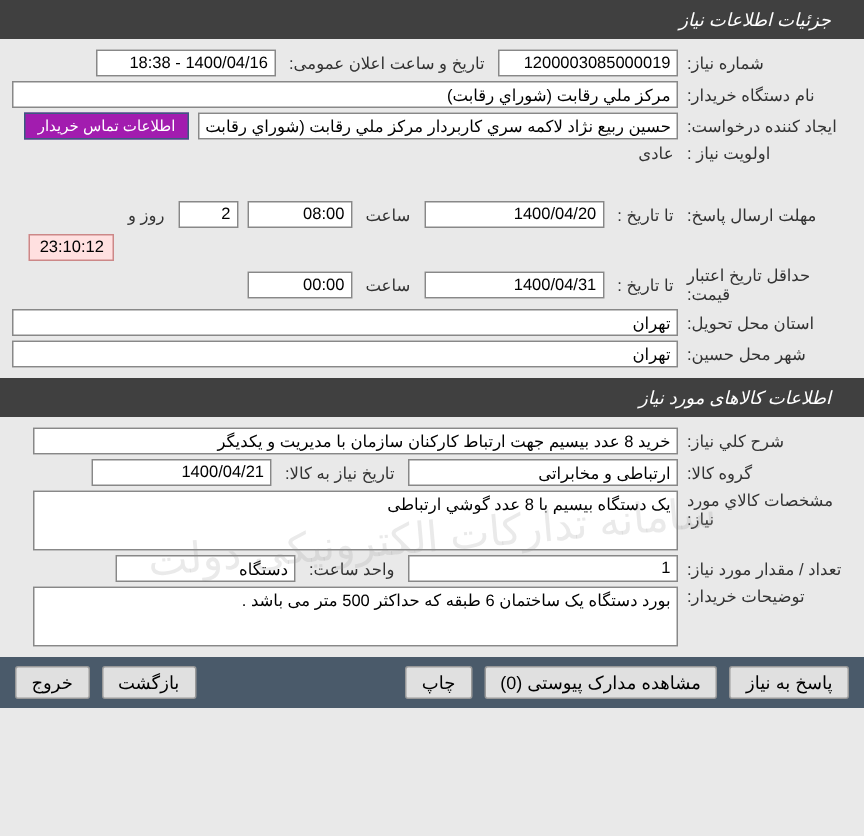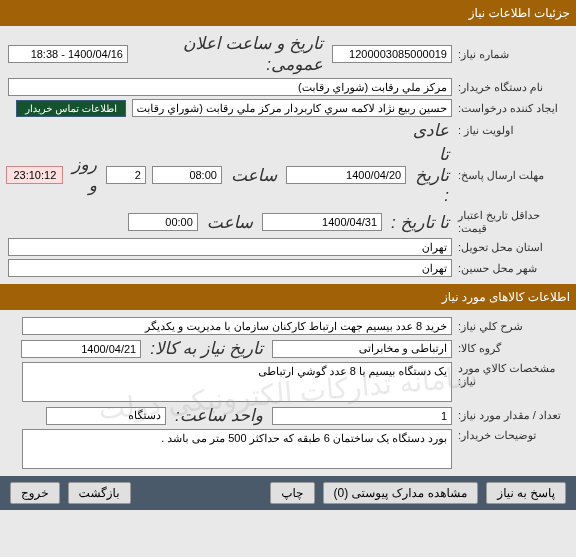--- a/index.html
+++ b/index.html
@@ -6,63 +6,64 @@
 body {
   font-family: Tahoma, Arial, sans-serif;
   font-size: 11px;
   background: #e9e9e9;
   width: 576px;
   height: 557px;
   overflow: hidden;
   direction: rtl;
 }
 .panel-header {
-  background: #a16207;
+  background: #404040;
   color: #fff;
-  padding: 6px 6px;
+  padding: 6px 22px;
   font-size: 12px;
+  font-style: italic;
 }
 .content { padding: 4px 8px; }
 .row {
   display: flex;
   align-items: center;
   margin: 3px 0;
   gap: 6px;
 }
 .label {
   width: 110px;
   text-align: left;
   color: #333;
   flex-shrink: 0;
   font-size: 11px;
 }
 .label-inline {
   color: #333;
-  font-size: 17px;
+  font-size: 11px;
   padding: 0 3px;
-  font-style: italic;
 }
 input[type="text"], textarea {
   border: 1px solid #888;
   background: #fff;
   padding: 2px 4px;
   font-family: Tahoma, Arial, sans-serif;
   font-size: 11px;
   direction: rtl;
 }
 .field-lg { width: 320px; }
 .field-xl { flex: 1; min-width: 200px; }
 .field-md { width: 120px; }
 .field-sm { width: 70px; }
 .field-xs { width: 40px; }
 .countdown {
   background: #ffe0e0;
   border: 1px solid #c88;
   padding: 2px 6px;
   font-size: 11px;
+  margin-top: 44px;
 }
 textarea.multiline {
   width: 430px;
   height: 40px;
   resize: none;
 }
 .button-bar {
   background: #4a5a6a;
   padding: 6px 10px;
   display: flex;
@@ -78,21 +79,21 @@
   font-size: 12px;
   cursor: pointer;
   border-radius: 2px;
 }
 .btn-left-group {
   margin-right: auto;
   display: flex;
   gap: 8px;
 }
 .contact-btn {
-  background: #14532d;
+  background: #a21caf;
   color: #fff;
   border: 1px solid #3a5a80;
   padding: 2px 8px;
   font-size: 10px;
   cursor: pointer;
 }
 .watermark {
   position: absolute;
   top: 50%;
   left: 50%;

